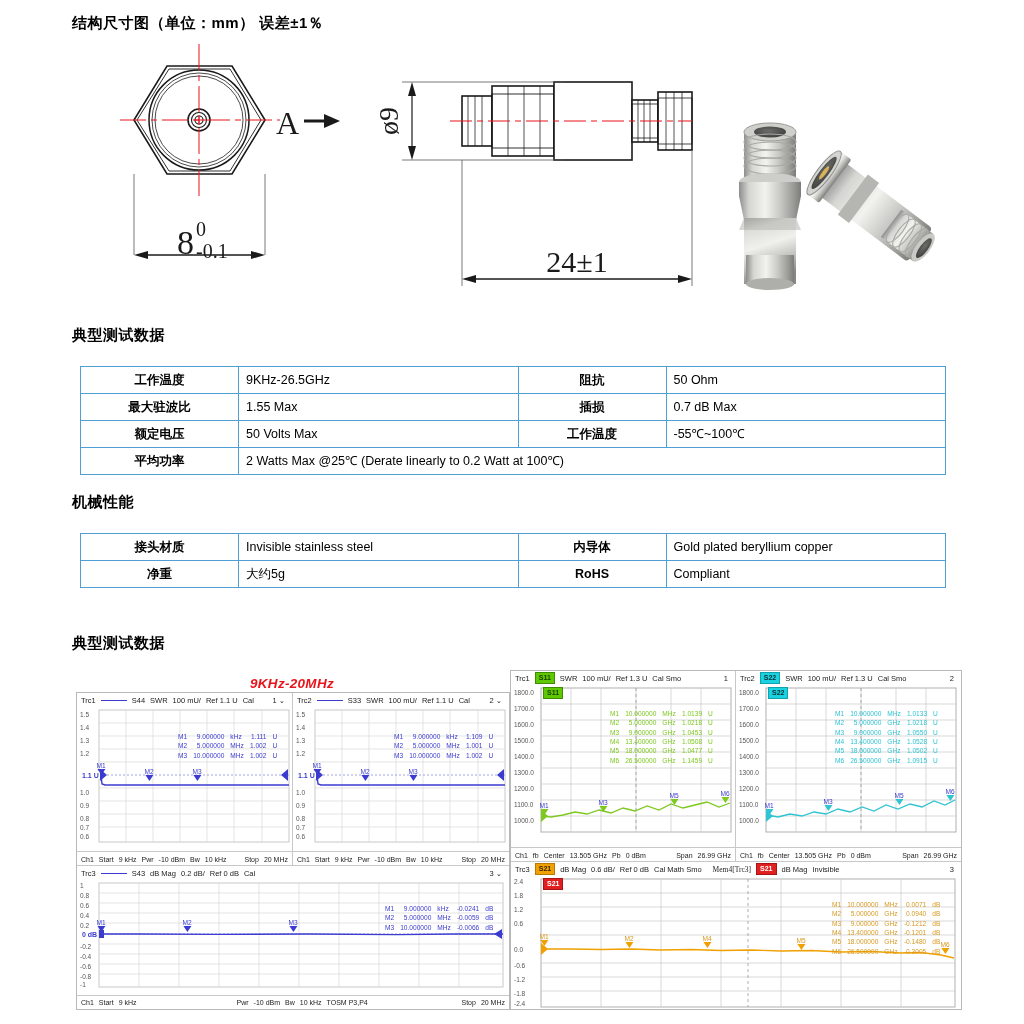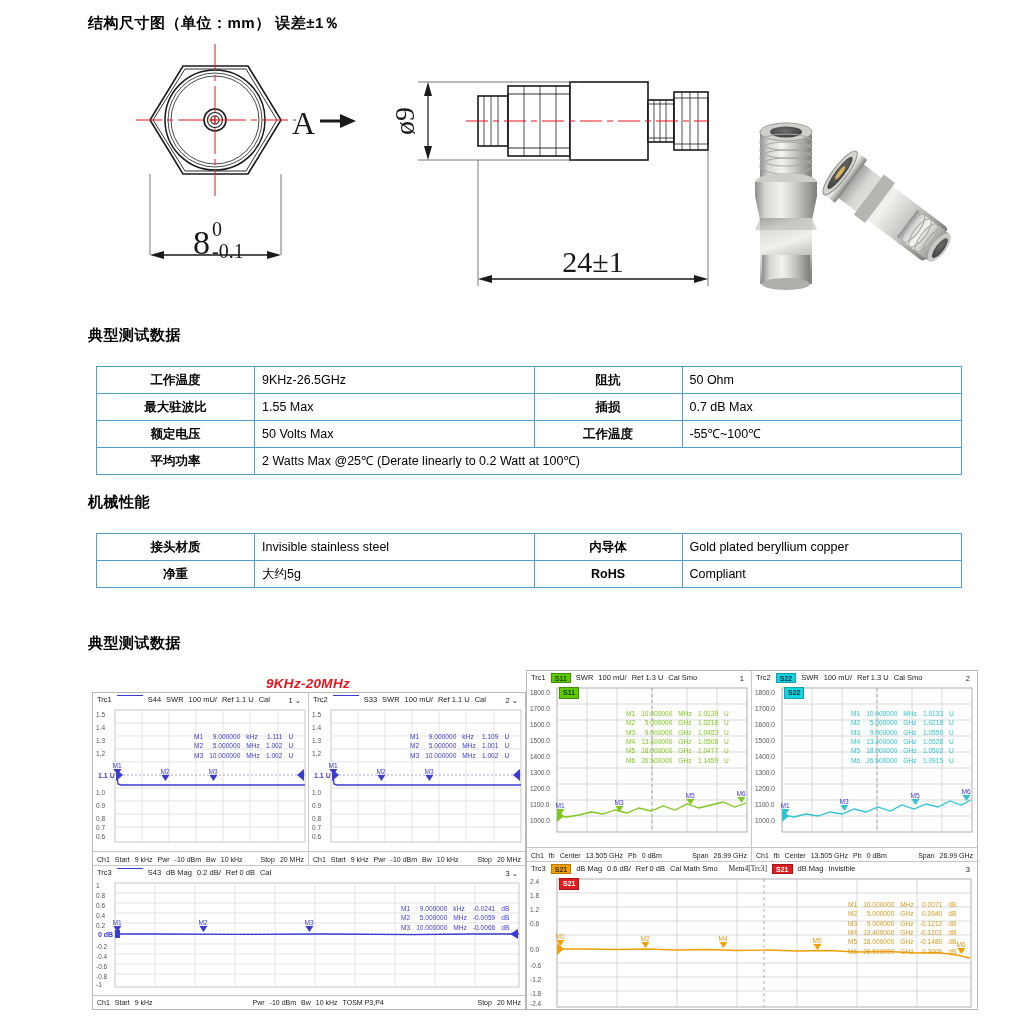--- a/index.html
+++ b/index.html
@@ -4,21 +4,21 @@
 <style>
   * { box-sizing: border-box; }
   html, body { margin:0; padding:0; }
   body {
     width:1024px; height:1024px;
     background:#ffffff;
     font-family:"Liberation Sans", sans-serif;
     color:#000;
     overflow:hidden;
   }
-  .page { position:relative; width:832px; height:1024px;margin-left:16px; }
+  .page { position:relative; width:832px; height:1024px; }
 
   
   .sec-title {
     position:absolute;
     font-weight:bold;
     font-size:15px;
     letter-spacing:.5px;
     white-space:nowrap;
   }
   #t-dim  { left:72px; top:14px; }
@@ -70,21 +70,21 @@
     background:#ffffff;
     border:1px solid #b9b9b9;
     font-family:"Liberation Sans", sans-serif;
     overflow:hidden;
   }
   #vna-left  { left:76px;  top:692px; width:434px; height:318px; }
   #vna-right { left:510px; top:670px; width:452px; height:340px; }
 
   .vna-pane { position:relative; width:100%; }
   .pane-hdr {
-    display:flex; gap:5px;
+    display:flex; align-items:center; gap:5px;
     font-size:7.5px; color:#1b1b1b;
     padding:2px 4px 1px 4px;
     white-space:nowrap;
     height:13px;
   }
   .pane-hdr .num { margin-left:auto; padding-right:3px; display:flex; align-items:center; gap:2px;}
   .trcline { width:26px; height:0; border-top:1.6px solid #3b3bd0; }
   .chip {
     font-size:7px; font-weight:bold; padding:0 3px; line-height:10px;
     border:1px solid #555; color:#fff;

